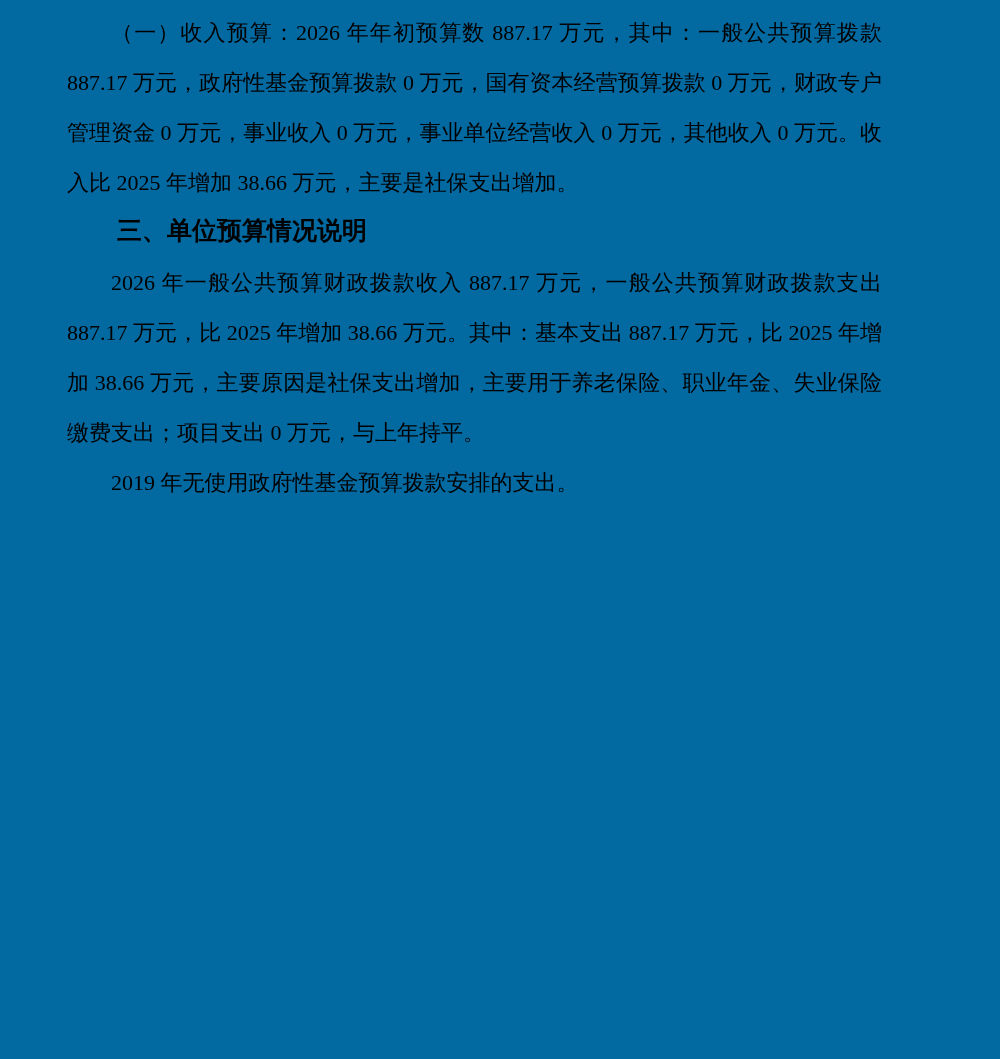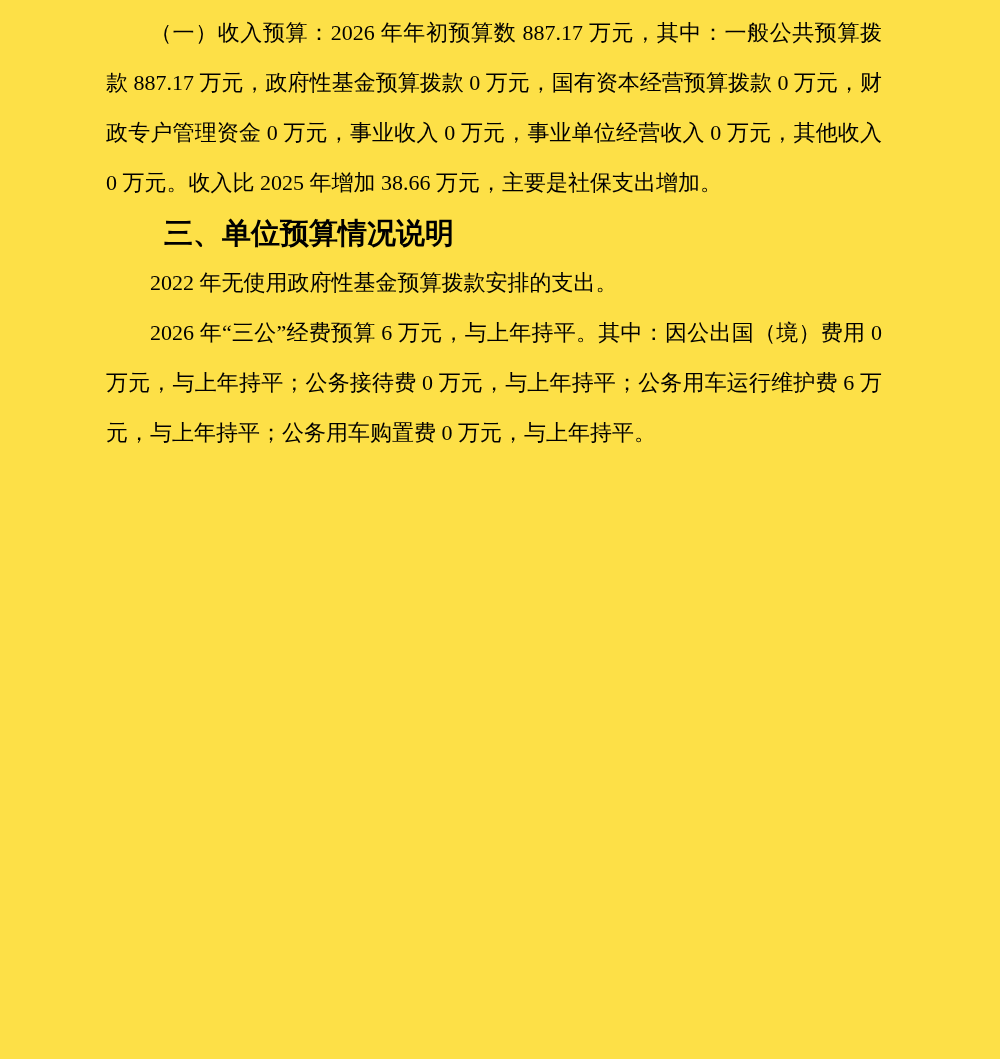--- a/index.html
+++ b/index.html
@@ -5,48 +5,48 @@
   html, body {
     margin: 0;
     padding: 0;
     background: #ffffff;
   }
   .page {
     position: relative;
     width: 1000px;
     height: 1059px;
     box-sizing: border-box;
-    background: #fde047;
-    padding: 8px 118px 0 106px;
+    background: #0369a1;
+    padding: 8px 118px 0 67px;
     overflow: hidden;
   }
   .doc-body {
     font-family: "Liberation Serif", "DejaVu Serif", serif;
     font-size: 22px;
     line-height: 50px;
     color: #000000;
     text-align: justify;
   }
   .doc-body p,
   .doc-body h3 {
     margin: 0;
     padding: 0;
     text-indent: 2em;
   }
   .doc-body h3.heading {
-    font-family: Liberation Serif, serif;
+    font-family: Liberation Mono, monospace;
     font-weight: 700;
-    font-size: 29px;
+    font-size: 25px;
     line-height: 50px;
     color: #000000;
   }
 </style>
 </head>
 <body>
 
 <div class="page">
   <div class="doc-body">
     <p>（一）收入预算：2026 年年初预算数 887.17 万元，其中：一般公共预算拨款 887.17 万元，政府性基金预算拨款 0 万元，国有资本经营预算拨款 0 万元，财政专户管理资金 0 万元，事业收入 0 万元，事业单位经营收入 0 万元，其他收入 0 万元。收入比 2025 年增加 38.66 万元，主要是社保支出增加。</p>
     <h3 class="heading">三、单位预算情况说明</h3>
-    <p>2022 年无使用政府性基金预算拨款安排的支出。</p>
-    <p>2026 年“三公”经费预算 6 万元，与上年持平。其中：因公出国（境）费用 0 万元，与上年持平；公务接待费 0 万元，与上年持平；公务用车运行维护费 6 万元，与上年持平；公务用车购置费 0 万元，与上年持平。</p>
+    <p>2026 年一般公共预算财政拨款收入 887.17 万元，一般公共预算财政拨款支出 887.17 万元，比 2025 年增加 38.66 万元。其中：基本支出 887.17 万元，比 2025 年增加 38.66 万元，主要原因是社保支出增加，主要用于养老保险、职业年金、失业保险缴费支出；项目支出 0 万元，与上年持平。</p>
+    <p>2019 年无使用政府性基金预算拨款安排的支出。</p>
   </div>
 </div>
 
 </body></html>

